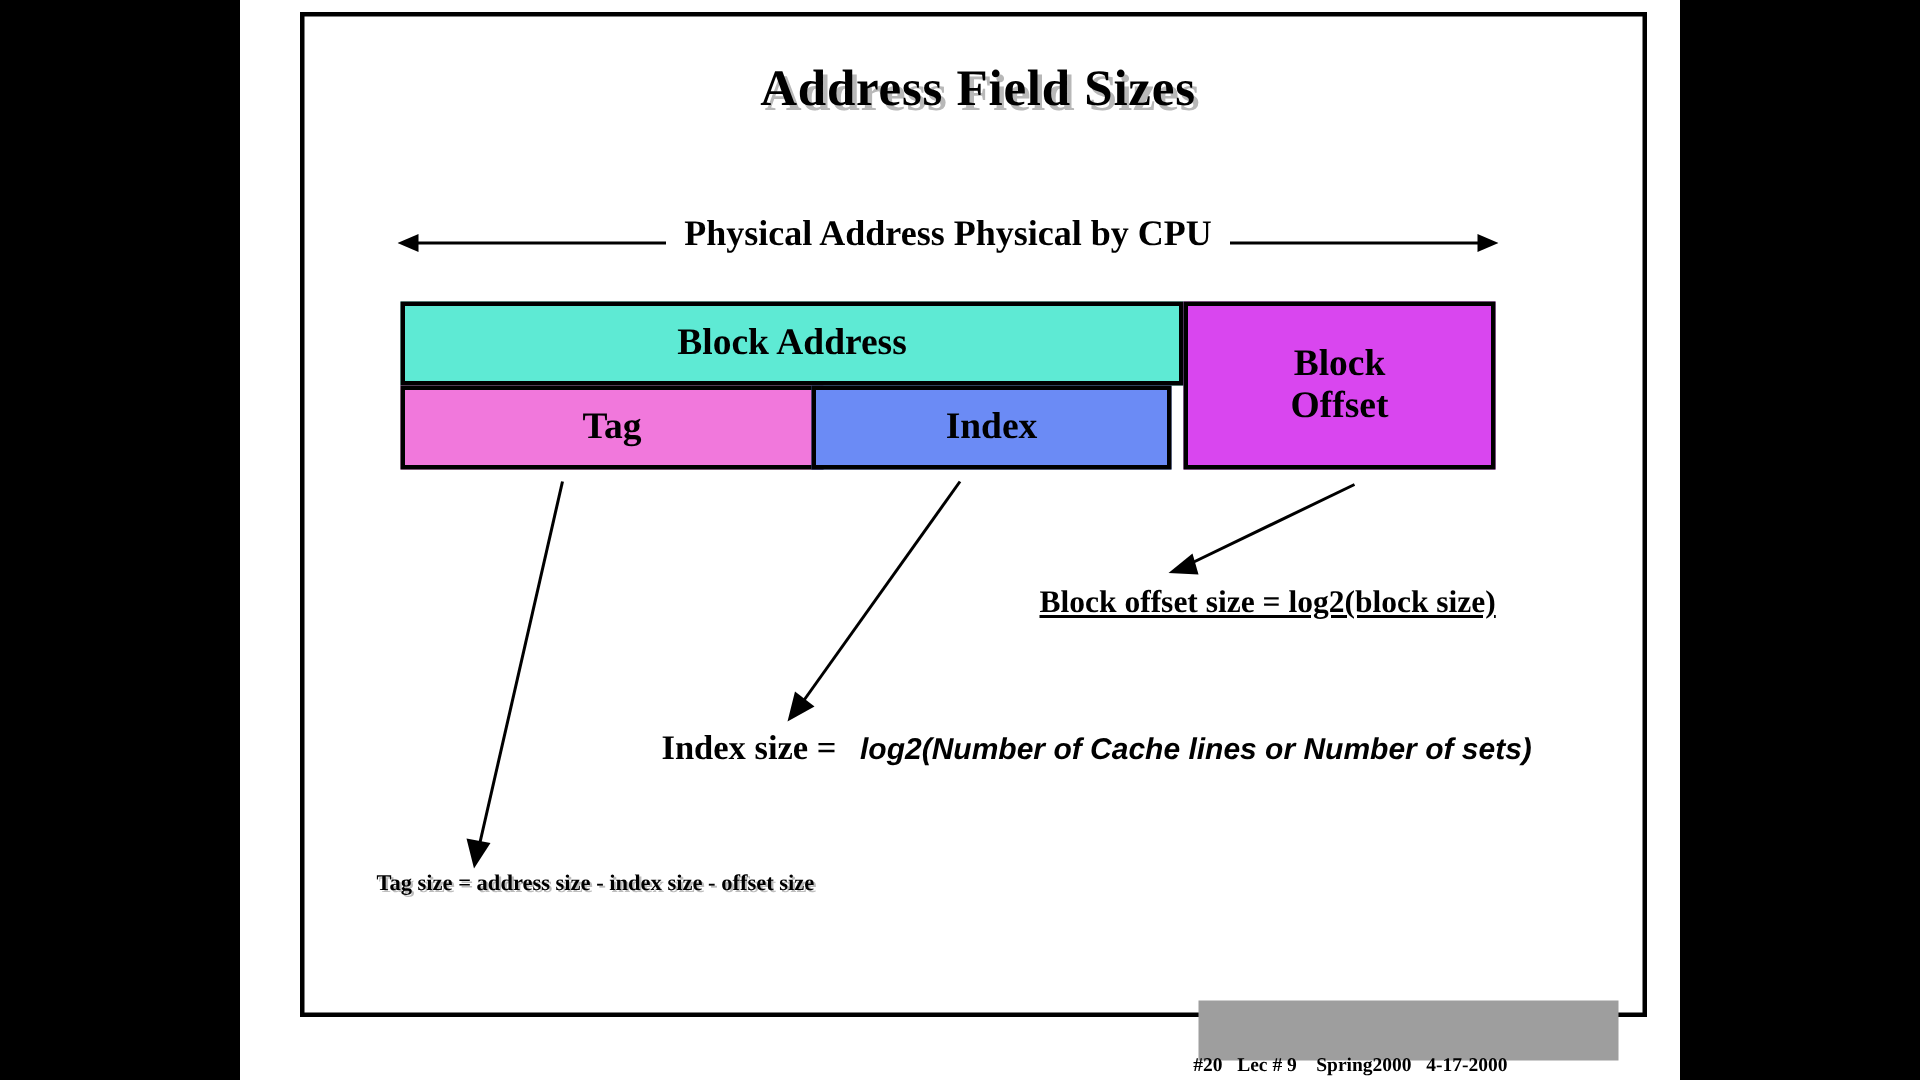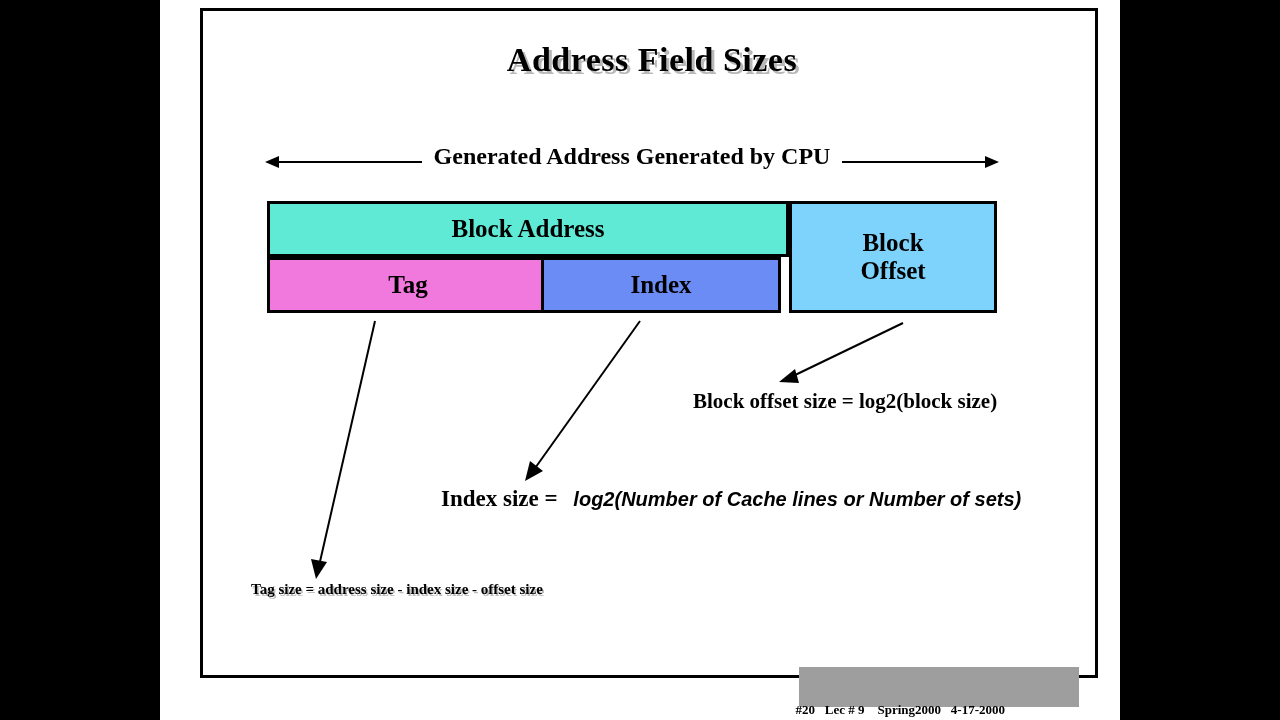--- a/index.html
+++ b/index.html
@@ -141,20 +141,21 @@
     position: absolute;
     font-family: "Liberation Serif", "DejaVu Serif", serif;
     font-weight: bold;
     color: #000000;
     white-space: nowrap;
   }
   .annot-offset {
     left: 490px;
     top: 378px;
     font-size: 21px;
+    text-decoration: underline;
   }
   .annot-index {
     left: 238px;
     top: 475px;
     font-size: 22px;
   }
   .annot-index .idx-label {
     font-family: "Liberation Serif", "DejaVu Serif", serif;
     font-weight: bold;
     font-size: 23px;
@@ -227,29 +228,29 @@
 
     <div class="slide-title">Address Field Sizes</div>
 
     <div class="addr-span">
       <svg width="734" height="42" viewBox="0 0 734 42">
         <line x1="10" y1="21" x2="724" y2="21" stroke="#000000" stroke-width="2"></line>
         <polygon points="0,21 14,15 14,27" fill="#000000"></polygon>
         <polygon points="734,21 720,15 720,27" fill="#000000"></polygon>
       </svg>
       <div class="addr-label">
-        <span>Generated Address Generated by CPU</span>
+        <span>Physical Address Physical by CPU</span>
       </div>
     </div>
 
     <div class="fields">
       <div class="cell cell-block-address" style="background:#5eead4;">Block Address</div>
       <div class="cell cell-tag" style="background:#F178DC;">Tag</div>
       <div class="cell cell-index" style="background:#6B8BF5;">Index</div>
-      <div class="cell cell-block-offset" style="background:#7dd3fc;">Block
+      <div class="cell cell-block-offset" style="background:#d946ef;">Block
 Offset</div>
     </div>
 
     <svg class="annot-arrows" viewBox="0 0 898 670">
 
       <g>
         <line x1="172" y1="310" x2="116" y2="555" stroke="#000000" stroke-width="2"></line>
         <polygon points="113,568 108,548 124,551" fill="#000000"></polygon>
       </g>
 

